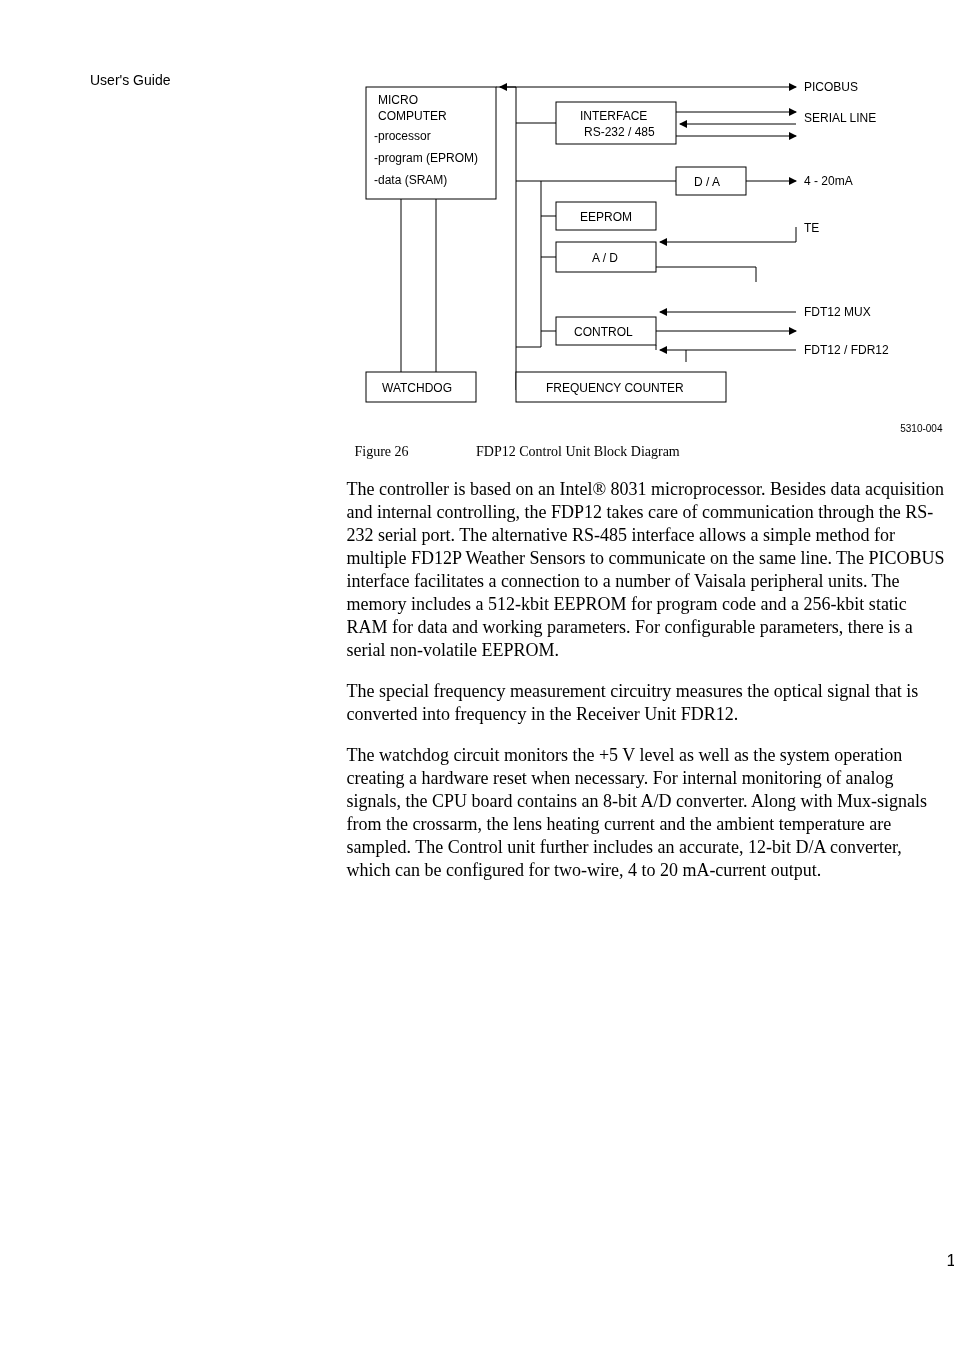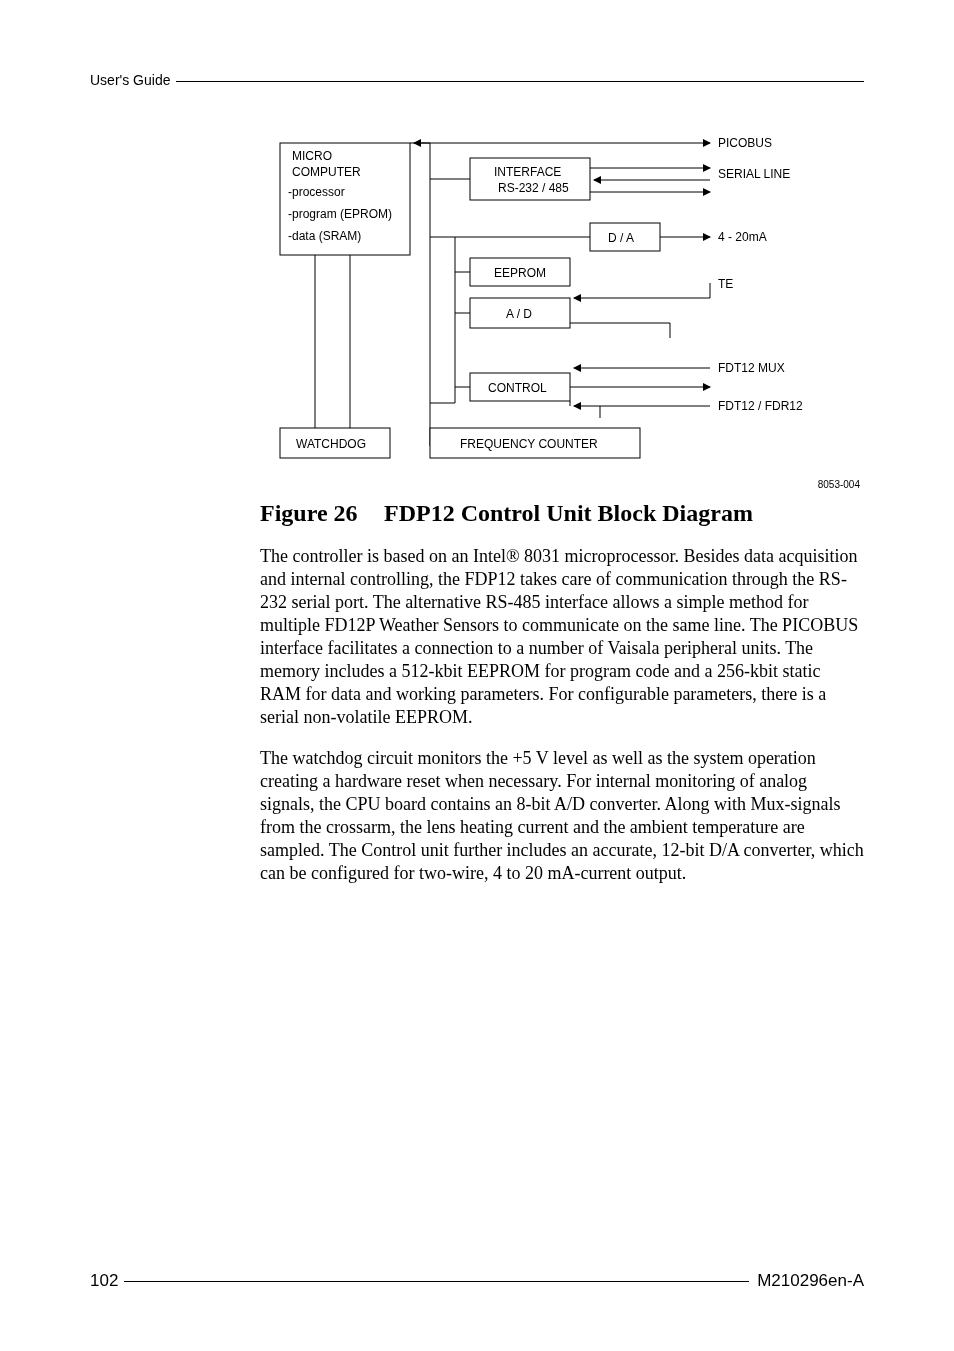--- a/index.html
+++ b/index.html
@@ -11,21 +11,21 @@
     width: 954px;
     height: 1351px;
     position: relative;
     box-sizing: border-box;
   }
   .page {
     padding: 72px 90px 60px 90px;
     box-sizing: border-box;
     height: 100%;
     display: flex;
-    flex-direction: column;
+    flex-direction: row;
   }
   .header-line {
     font-family: Arial, Helvetica, sans-serif;
     font-size: 14px;
     display: flex;
     align-items: baseline;
     margin-bottom: 40px;
   }
   .header-label {
     white-space: nowrap;
@@ -46,23 +46,23 @@
   .diagram {
     display: block;
   }
   .diag-code {
     font-family: Arial, Helvetica, sans-serif;
     font-size: 10px;
     text-align: right;
     margin: 6px 4px 10px 0;
   }
   .fig-caption {
-    font-weight: bold;
-    font-size: 24px;
-    margin: 10px 0 18px 0;
+    font-weight: normal;
+    font-size: 14px;
+    margin: 10px 0 18px 8px;
   }
   .fig-label { display: inline-block; width: 118px; }
   .body-p {
     font-size: 18px;
     line-height: 1.28;
     margin: 0 0 18px 0;
     text-align: left;
   }
   .footer {
     margin-top: auto;
@@ -174,29 +174,30 @@
         <text class="svg-txt" x="36" y="320">WATCHDOG</text>
 
         <line x1="55" y1="127" x2="55" y2="300" stroke="#000"></line>
         <line x1="90" y1="127" x2="90" y2="300" stroke="#000"></line>
 
         <rect x="170" y="300" width="210" height="30" fill="#fff" stroke="#000"></rect>
         <text class="svg-txt" x="200" y="320">FREQUENCY COUNTER</text>
 
         <line x1="170" y1="275" x2="195" y2="275" stroke="#000"></line>
       </svg>
-      <div class="diag-code">8053-004</div>
+      <div class="diag-code">5310-004</div>
     </div>
 
     <div class="fig-caption">
       <span class="fig-label">Figure 26</span>
       <span>FDP12 Control Unit Block Diagram</span>
     </div>
 
     <p class="body-p">The controller is based on an Intel® 8031 microprocessor. Besides data acquisition and internal controlling, the FDP12 takes care of communication through the RS-232 serial port. The alternative RS-485 interface allows a simple method for multiple FD12P Weather Sensors to communicate on the same line. The PICOBUS interface facilitates a connection to a number of Vaisala peripheral units. The memory includes a 512-kbit EEPROM for program code and a 256-kbit static RAM for data and working parameters. For configurable parameters, there is a serial non-volatile EEPROM.</p>
+    <p class="body-p">The special frequency measurement circuitry measures the optical signal that is converted into frequency in the Receiver Unit FDR12.</p>
     <p class="body-p">The watchdog circuit monitors the +5 V level as well as the system operation creating a hardware reset when necessary. For internal monitoring of analog signals, the CPU board contains an 8-bit A/D converter. Along with Mux-signals from the crossarm, the lens heating current and the ambient temperature are sampled. The Control unit further includes an accurate, 12-bit D/A converter, which can be configured for two-wire, 4 to 20 mA-current output.</p>
 
   </div>
 
   <div class="footer">
     <span class="footer-page">102</span>
     <span class="footer-fill"></span>
     <span class="footer-doc">M210296en-A</span>
   </div>
 </div>

